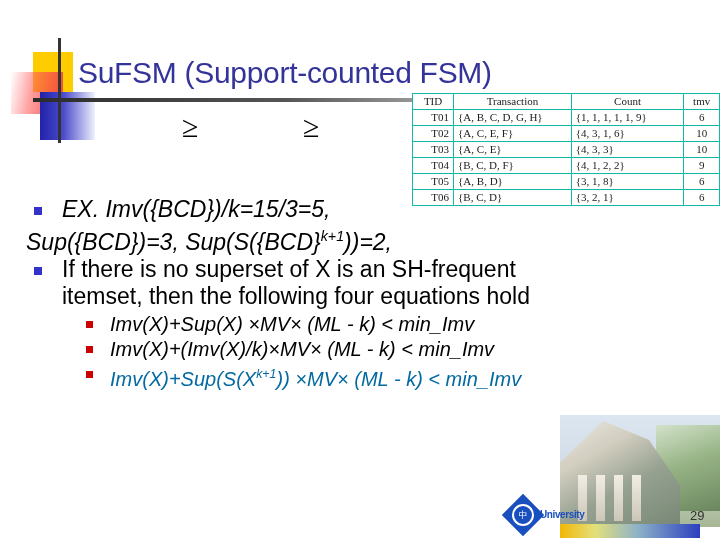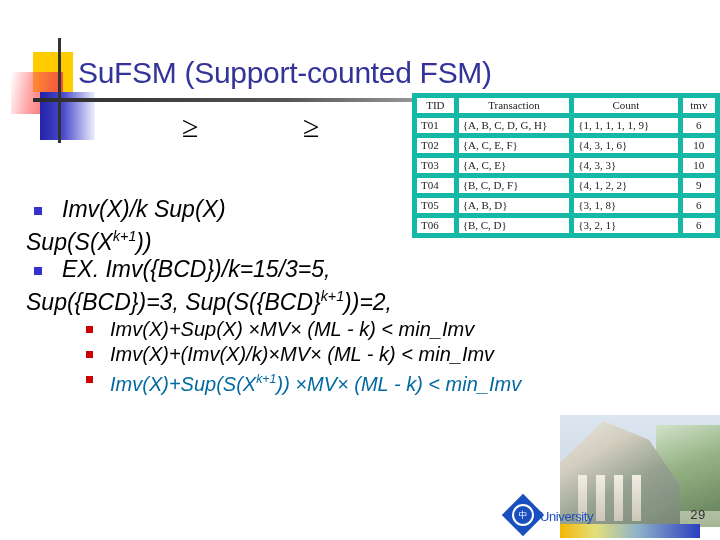--- a/index.html
+++ b/index.html
@@ -61,27 +61,27 @@
   .tid-table {
     position: absolute;
     left: 412px; top: 93px;
     border-collapse: collapse;
     font-family: "Liberation Serif", serif;
     font-size: 11px;
     color: #222222;
     background: #ffffff;
   }
   .tid-table th, .tid-table td {
-    border: 5px solid #14b8a6;
+    border: 1px solid #14b8a6;
     padding: 0px 4px;
     line-height: 15px;
     white-space: nowrap;
   }
   .tid-table th { font-weight: normal; text-align: center; }
-  .tid-table td.c-tid { text-align: left; }
+  .tid-table td.c-tid { text-align: right; }
   .tid-table td.c-trans { text-align: left; }
   .tid-table td.c-count { text-align: left; }
   .tid-table td.c-tmv { text-align: center; }
   .th-tid  { width: 34px; }
   .th-tr   { width: 112px; }
   .th-cnt  { width: 108px; }
   .th-tmv  { width: 28px; }
 
   
   .geq {
@@ -181,38 +181,38 @@
     border-radius: 50%;
     border: 2px solid #ffffff;
     display: flex; align-items: center; justify-content: center;
     font-size: 9px; color: #ffffff;
     transform: rotate(-45deg);
     font-family: "Liberation Serif", serif;
   }
   .logo-text {
     position: absolute;
     left: 540px; top: 509px;
-    font-size: 13px;
-    font-weight: normal;
+    font-size: 10px;
+    font-weight: bold;
     color: #1A4FBF;
     white-space: nowrap;
     letter-spacing: -0.4px;
   }
   .footer-bar {
     position: absolute;
     left: 560px; top: 524px;
     width: 140px; height: 14px;
     background: linear-gradient(90deg, #F2B705 0%, #E3E07A 25%, #8FB3C8 55%, #2B3FBF 100%);
   }
   .page-num {
     position: absolute;
     left: 690px; top: 508px;
     font-size: 13px;
     color: #333333;
-    font-family: Liberation Mono, monospace;
+    font-family: Liberation Sans, sans-serif;
   }
 </style>
 </head>
 <body>
 
 <div id="slide">
 
   <div class="deco-yellow"></div>
   <div class="deco-red"></div>
   <div class="deco-blue"></div>
@@ -268,32 +268,32 @@
         <td class="c-tid">T06</td>
         <td class="c-trans">{B, C, D}</td>
         <td class="c-count">{3, 2, 1}</td>
         <td class="c-tmv">6</td>
       </tr>
     </tbody>
   </table>
 
   <div class="body">
 
-    <div class="lvl1">
-      <span class="bullet1"></span>
-      <span class="txt">Imv(X)/k        Sup(X)</span>
-      <span class="cont"><span>Sup(S(X</span><sup>k+1</sup><span>))</span></span>
-    </div>
 
     <div class="lvl1">
       <span class="bullet1"></span>
       <span class="txt">EX. Imv({BCD})/k=15/3=5,</span>
       <span class="cont"><span>Sup({BCD})=3,  Sup(S({BCD}</span><sup>k+1</sup><span>))=2,</span></span>
     </div>
 
+    <div class="lvl1 lvl1-plain">
+      <span class="bullet1"></span>
+      <span class="txt">If there is no superset of X is an SH-frequent</span>
+      <span class="txt">itemset, then the following four equations hold</span>
+    </div>
 
     <div class="lvl2-group">
       <div class="lvl2">
         <span class="bullet2"></span>
         <span class="txt">Imv(X)+Sup(X) ×MV× (ML - k) &lt; min_Imv</span>
       </div>
       <div class="lvl2">
         <span class="bullet2"></span>
         <span class="txt">Imv(X)+(Imv(X)/k)×MV× (ML - k) &lt; min_Imv</span>
       </div>

